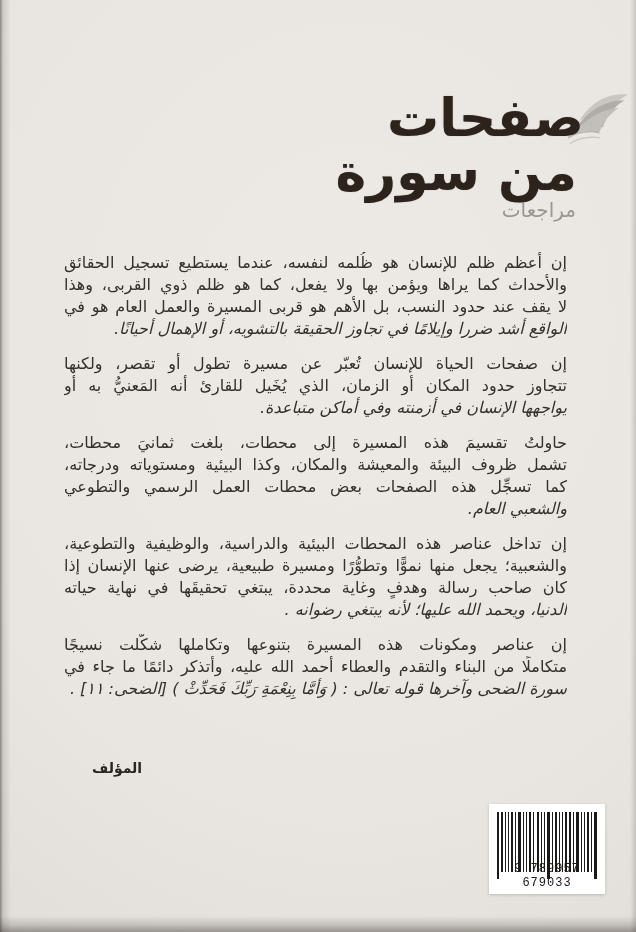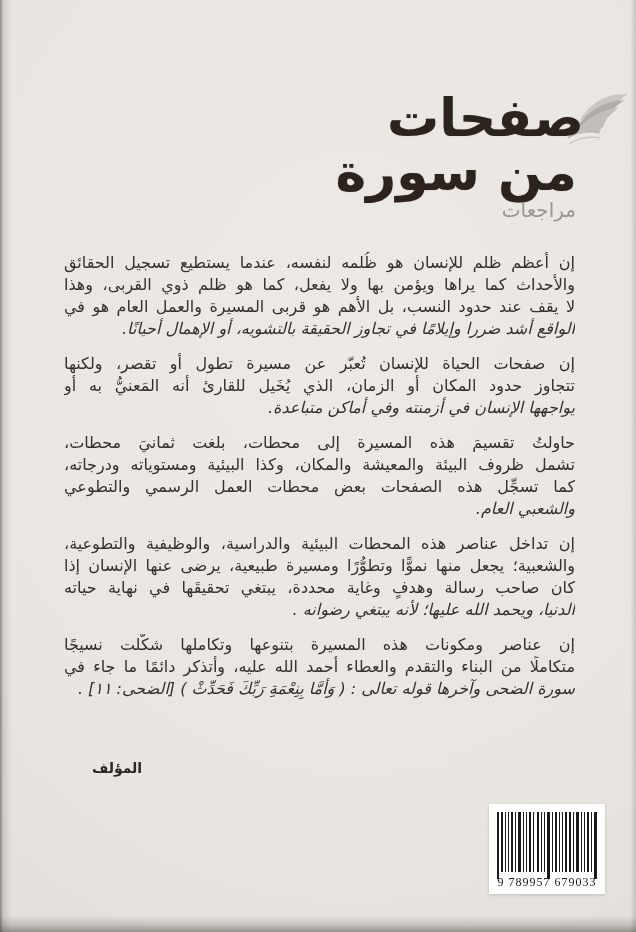--- a/index.html
+++ b/index.html
@@ -30,21 +30,21 @@
     position:absolute; right:60px; top:198px; z-index:2;
     font-size:20px; color:var(--subtitle-gray,#9b968f);
     direction:rtl; text-align:center;
   }
   
   .body{
     position:absolute; top:252px; right:61px; left:64px;
     direction:rtl; color:var(--body-ink,#35302b);
     font-size:16px; line-height:22px;
   }
-  .para{margin:0 0 13px 0;}
+  .para{margin:0 8px 13px 0;}
   .line{text-align:justify; text-align-last:justify; white-space:nowrap; overflow:hidden;}
   .line.last{text-align-last:right; white-space:normal;font-style:italic;}
   .author{
     position:absolute; left:92px; top:760px;
     font-size:14px; font-weight:700; color:#2b2520;
     direction:rtl;
     text-align:center;
   }
   
   .barcode{
@@ -54,21 +54,21 @@
   }
   .bars{
     position:absolute; left:8px; top:8px; width:100px; height:60px;
     display:flex; justify-content:space-between; align-items:stretch;
   }
   .bars span{background:var(--bar-ink,#1c1a18); height:100%; display:block;}
   .bars span.guard{height:112%;}
   .isbn{
     position:absolute; bottom:4px; left:0; width:100%;
     text-align:center; direction:ltr;
-    font-family:Liberation Serif, serif;
+    font-family:Liberation Mono, monospace;
     font-size:12px; letter-spacing:1px; color:#1c1a18;
     background:transparent;
   }
 </style>
 </head>
 <body>
 
 <div class="cover" style="--title-ink: #2c231c; --body-ink: #35302b; --subtitle-gray: #9b968f; --barcode-bg: #ffffff; --bar-ink: #1c1a18;">
 
   <svg class="logo" viewBox="0 0 70 64" aria-hidden="true">

